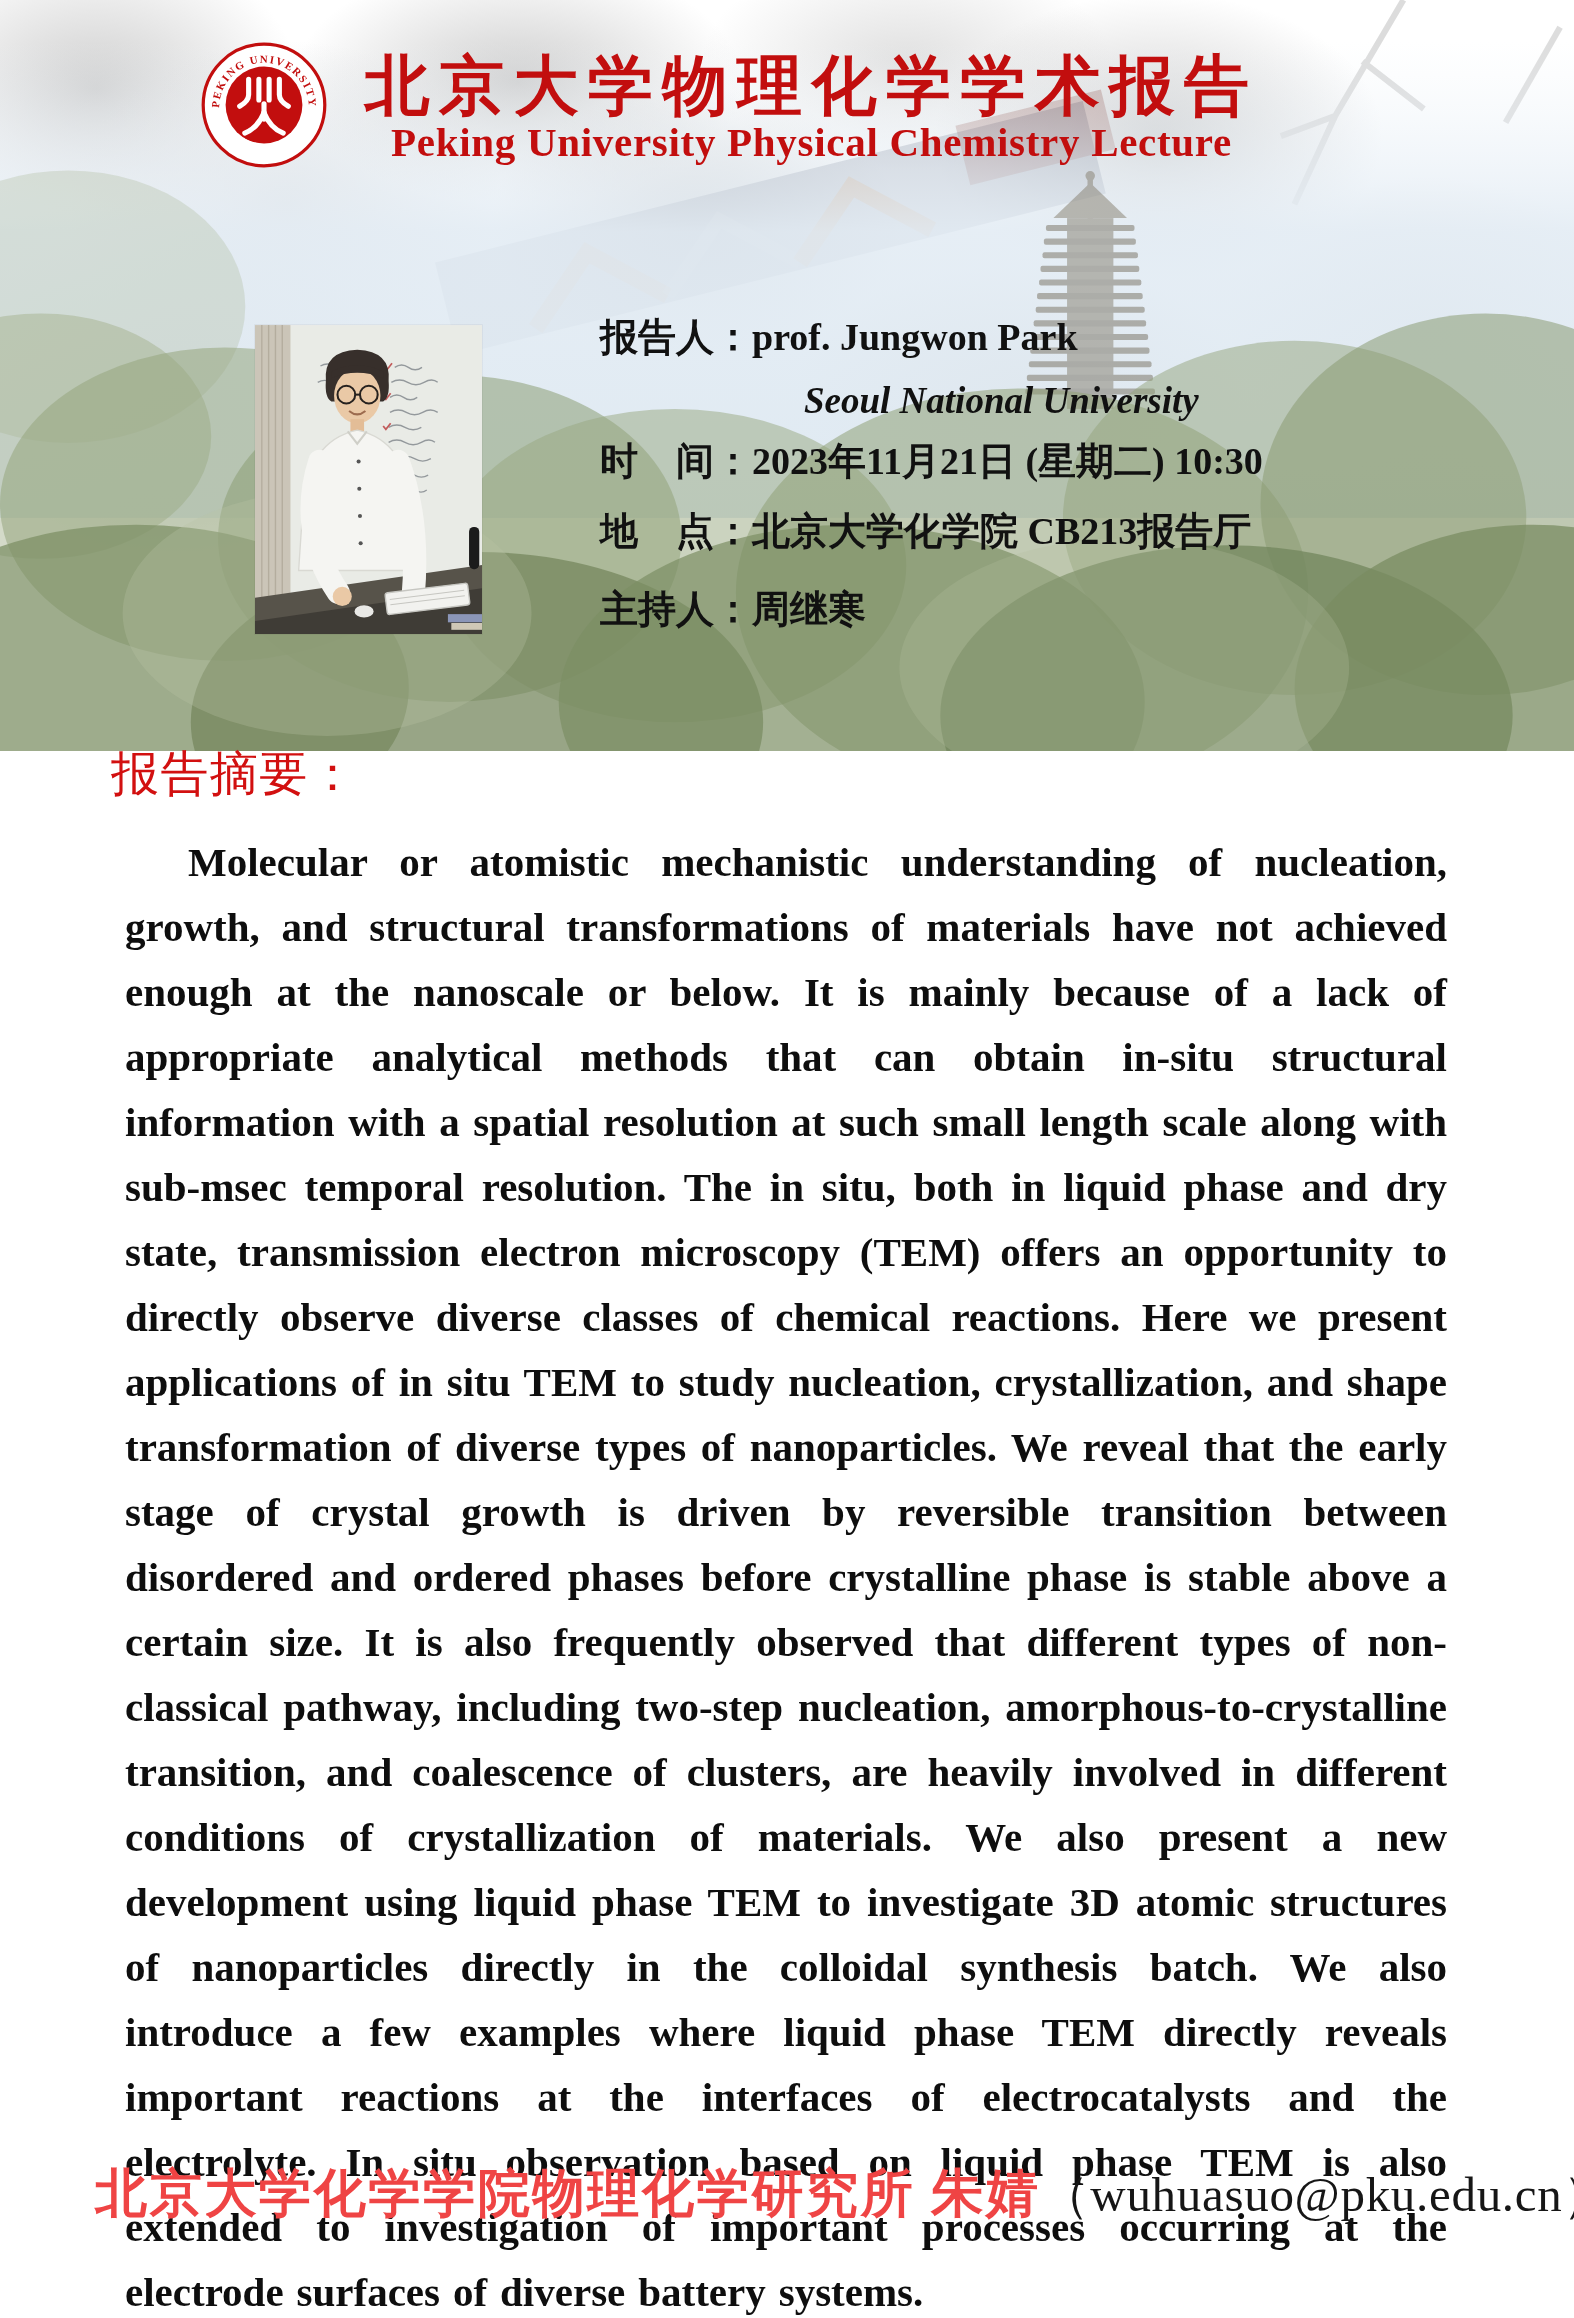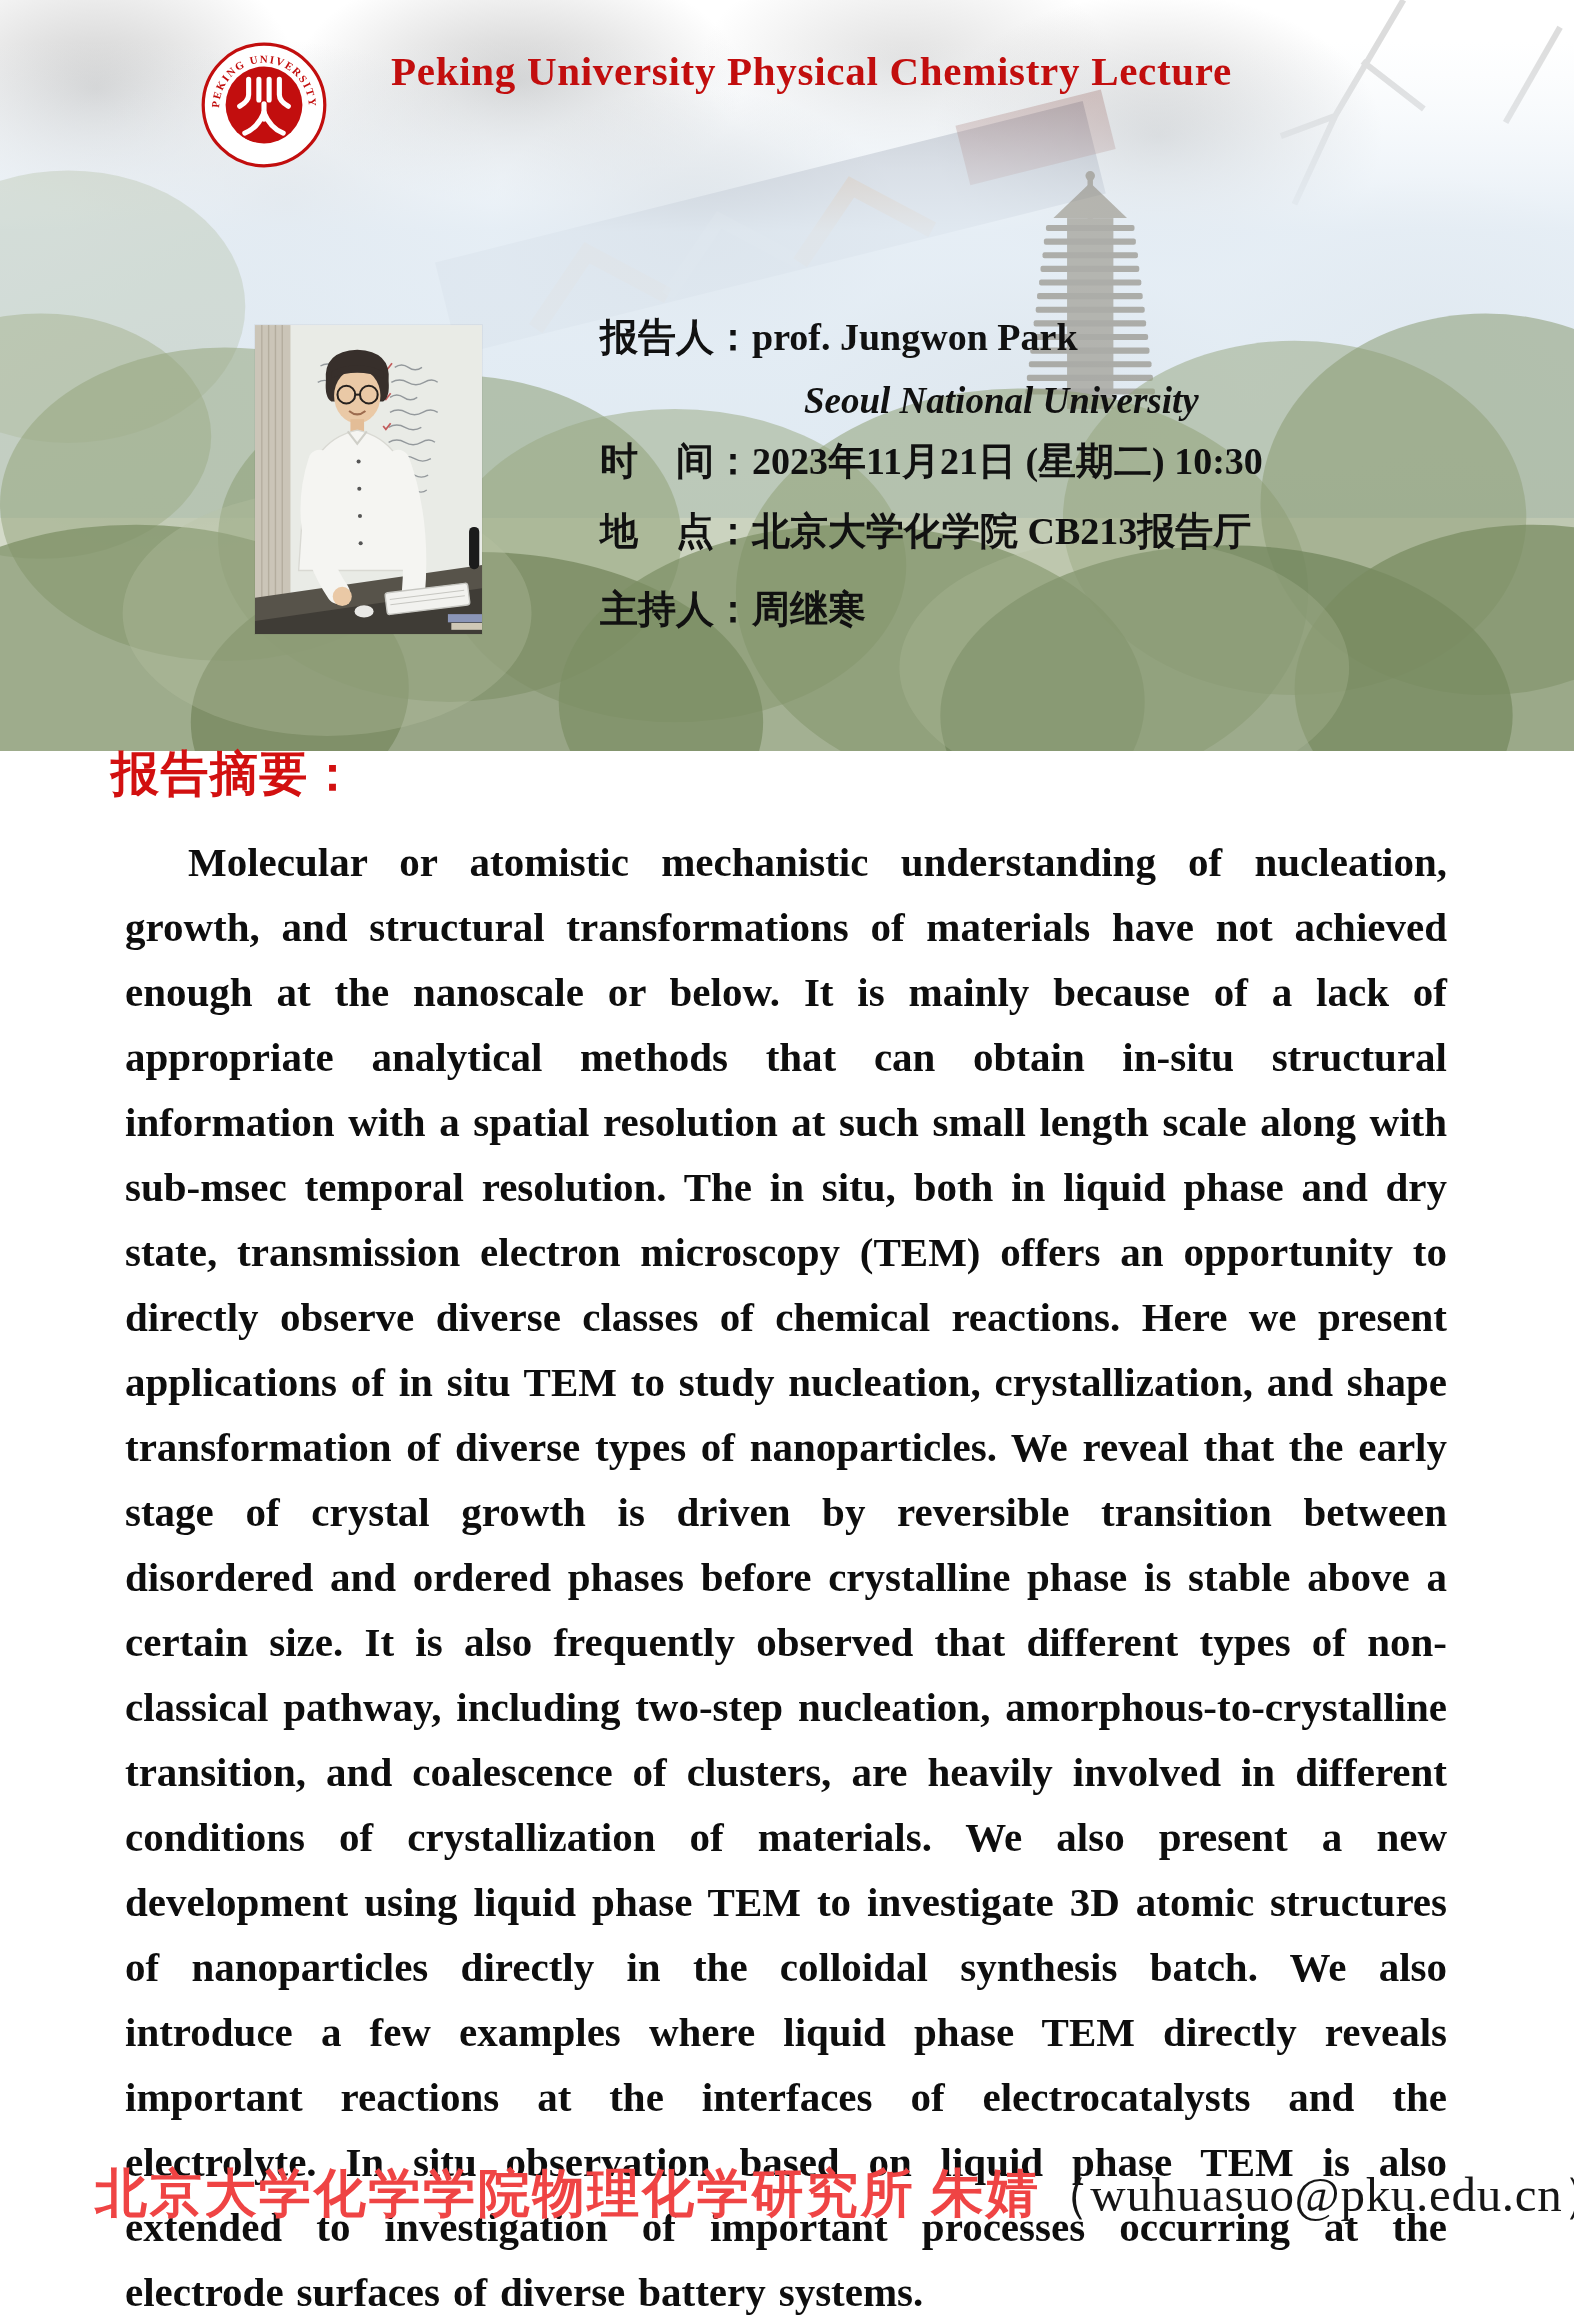--- a/index.html
+++ b/index.html
@@ -28,21 +28,21 @@
   .speaker-info .row{white-space:nowrap;}
   .row-name{margin-top:0;}
   .row-affil{margin-top:17.7px;margin-left:204px;font-style:italic;font-weight:700;font-size:37px;}
   .row-time{margin-top:16.4px;}
   .row-venue{margin-top:24.5px;}
   .row-host{margin-top:33px;}
   .lab{font-weight:700;}
   .val{font-weight:700;margin-top:31px;}
 
   .abstract-heading{position:absolute;left:111px;top:742px;margin:0;
-            font-family:"Liberation Sans","DejaVu Sans",sans-serif;font-weight:700;
+            font-family:"Liberation Sans","DejaVu Sans",sans-serif;font-weight:400;
             font-size:48px;color:#d21010;letter-spacing:1.4px;}
   .abstract-body{position:absolute;left:111px;top:816px;width:1322px;margin:14px;
             font-size:41px;line-height:65px;font-weight:700;color:#0e0e0e;
             text-align:justify;text-indent:63px;word-spacing:2.7px;}
 
   .footer{position:absolute;left:95px;top:2159px;width:1459px;white-space:nowrap;}
   .footer-cn{font-weight:700;font-size:52px;color:#ef4444;letter-spacing:2.7px;}
   .footer-email{font-weight:400;font-size:49px;color:#161616;letter-spacing:0.7px;}
 </style>
 </head>
@@ -163,20 +163,21 @@
           <path d="M92 60 v32"></path>
           <path d="M124 60 v24 q0 10 14 18"></path>
           <path d="M108 60 v32"></path>
           <path d="M100 98 v24"></path>
           <path d="M100 112 q-10 24 -30 32"></path>
           <path d="M100 112 q10 24 30 32"></path>
         </g>
       </svg>
 
       <div class="titles">
+        <h1 class="title-cn">北京大学物理化学学术报告</h1>
         <h2 class="title-en">Peking University Physical Chemistry Lecture</h2>
       </div>
     </header>
 
 
     <svg class="photo" viewBox="0 0 333 453">
       <rect x="0" y="0" width="333" height="453" fill="#e9ebe6"></rect>
       <rect x="0" y="0" width="52" height="453" fill="#cbc5b8"></rect>
       <g stroke="#b4ad9e" stroke-width="2">
         <line x1="10" y1="0" x2="10" y2="453"></line>

